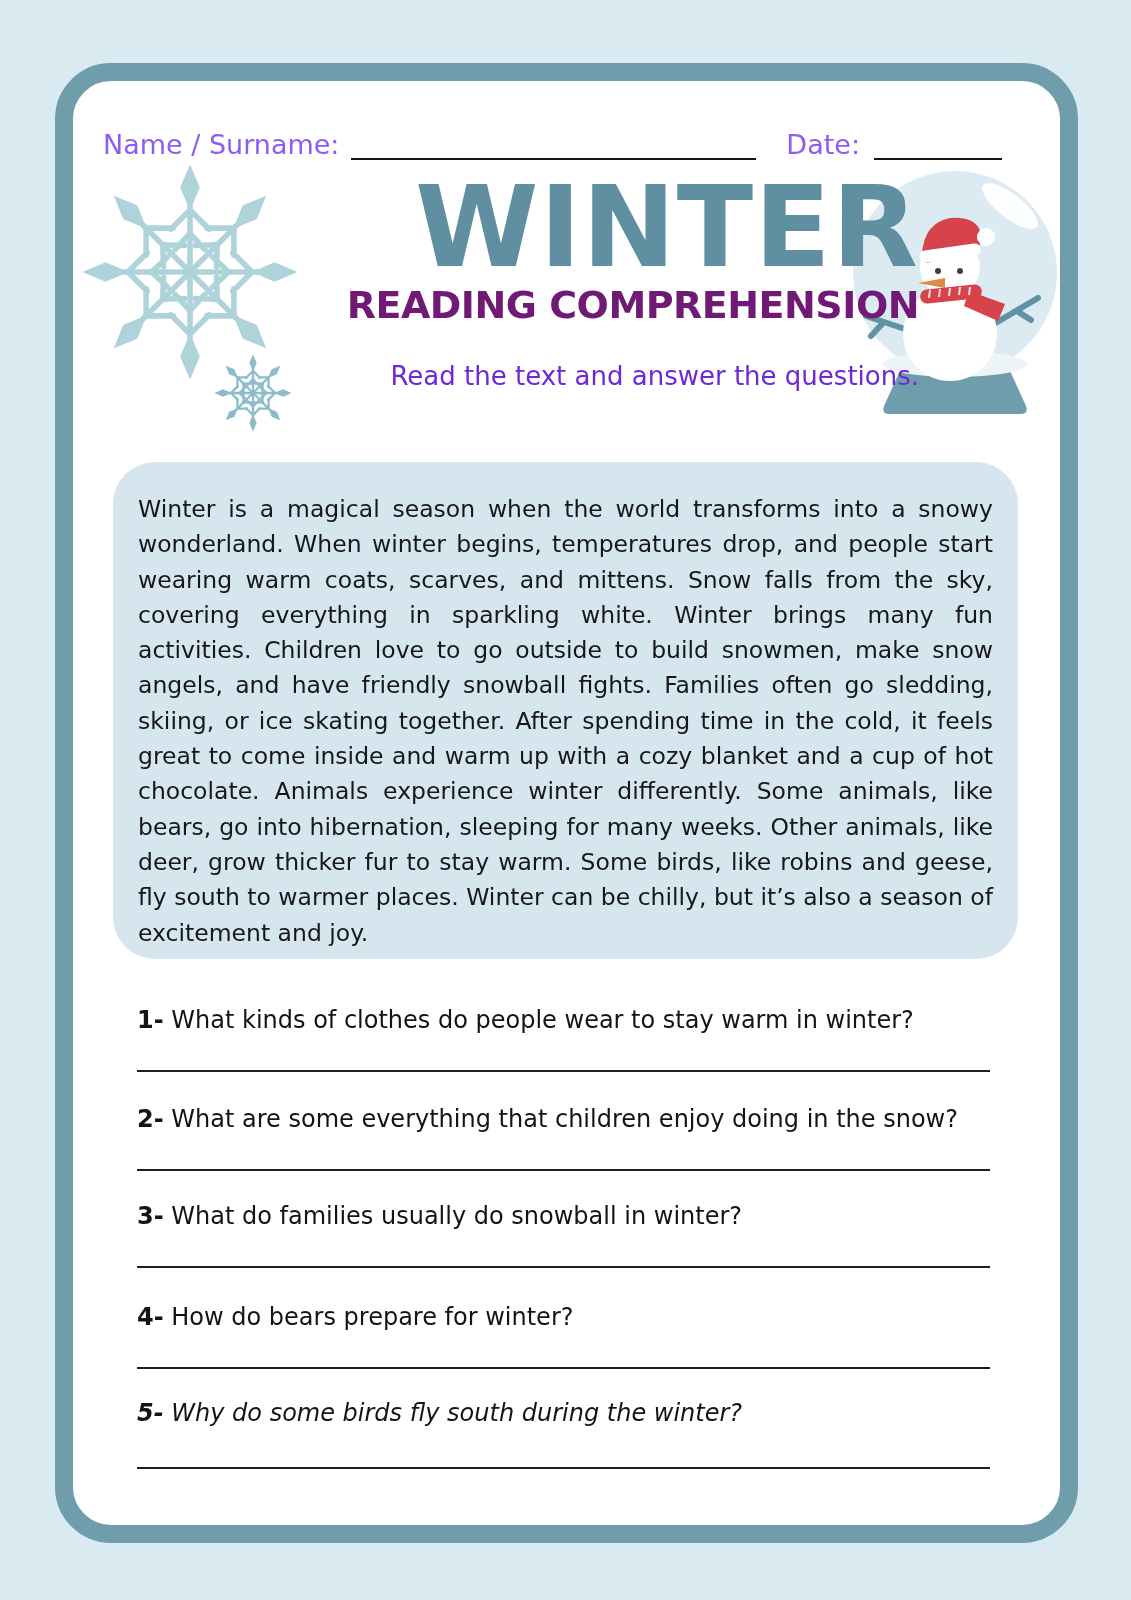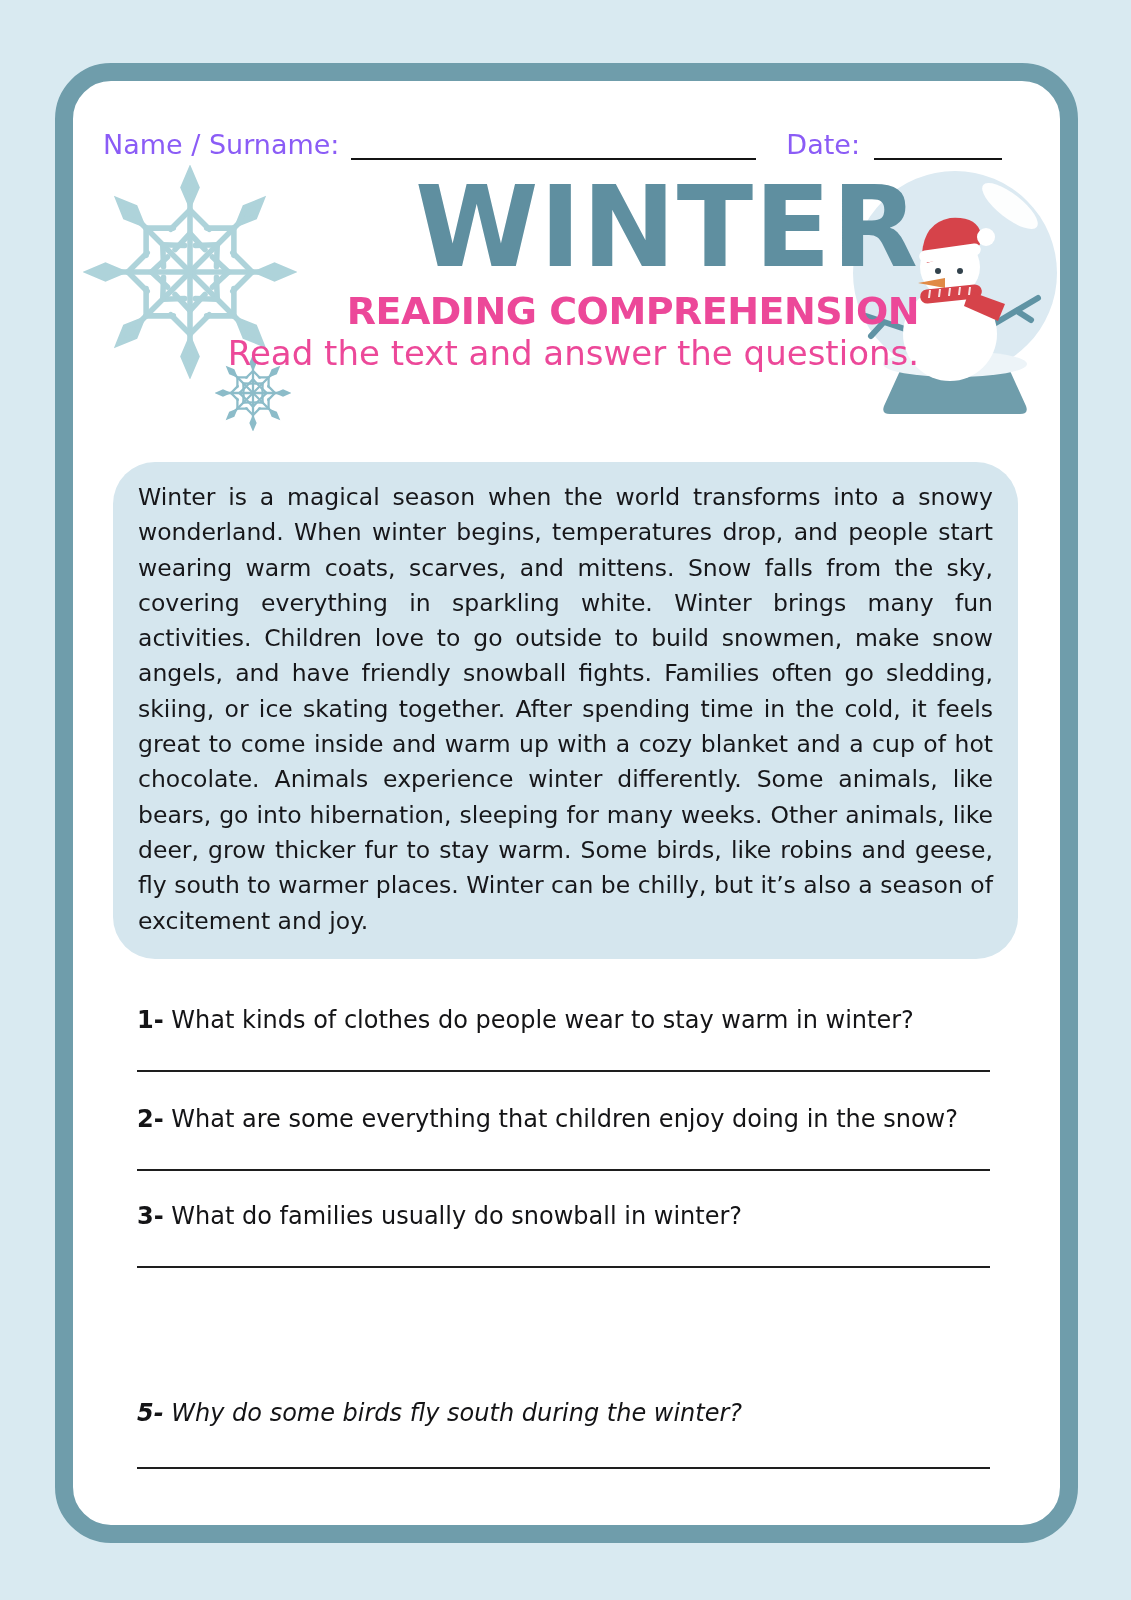--- a/index.html
+++ b/index.html
@@ -29,32 +29,32 @@
   .fill-line { flex: 1; border-bottom: 2.5px solid #141414; height: 34px; margin-left: 12px; }
   .date-label { white-space: nowrap; margin-left: 30px; margin-top: 24px; }
   .date-line { width: 128px; border-bottom: 2.5px solid #141414; height: 34px; margin-left: 14px; }
   
   .title-block { position: absolute; left: 120px; top: 90px; width: 726px; text-align: right; }
   .title-main {
     font-size: 112px; font-weight: bold; line-height: 1;
     color: #5f8fa0; letter-spacing: 1px;
   }
   .title-sub {
-    font-size: 38px; font-weight: bold; color: #ec4899;
-    letter-spacing: -0.5px; margin-top: 6px;
+    font-size: 38px; font-weight: bold; color: #701a75;
+    letter-spacing: -0.5px; 
   }
-  .instruction { font-size: 34px; color: #ec4899; }
+  .instruction { font-size: 26px; color: #6d28d9; margin-top: 34px; }
   .snowflake-large { position: absolute; left: 10px; top: 84px; width: 214px; height: 214px; }
   .snowflake-small { position: absolute; left: 142px; top: 274px; width: 76px; height: 76px; }
   .snow-globe { position: absolute; left: 777px; top: 85px; width: 210px; height: 256px; }
   
   .passage-box {
     position: absolute; left: 40px; top: 381px; width: 905px; height: 497px;
     background: #d5e6ee; border-radius: 42px;
-    box-sizing: border-box; padding: 18px 25px;
+    box-sizing: border-box; padding: 30px 25px;
   }
   .passage-text {
     margin: 0; font-size: 23.5px; line-height: 35.3px;
     text-align: justify; color: #17171a;
   }
   
   .question { position: absolute; left: 64px; width: 853px; }
   .q-text { font-size: 24px; color: #141416; }
   .q-num { font-weight: bold; }
   .answer-line { border-bottom: 2.5px solid #1e1e1e; height: 0; margin-top: 36px; }
@@ -165,19 +165,23 @@
   <div class="question q2">
     <div class="q-text"><b class="q-num">2-</b> <span>What are some everything that children enjoy doing in the snow?</span></div>
     <div class="answer-line"></div>
   </div>
 
   <div class="question q3">
     <div class="q-text"><b class="q-num">3-</b> <span>What do families usually do snowball in winter?</span></div>
     <div class="answer-line"></div>
   </div>
 
+  <div class="question q4">
+    <div class="q-text"><b class="q-num">4-</b> <span>How do bears prepare for winter?</span></div>
+    <div class="answer-line"></div>
+  </div>
 
   <div class="question q5">
     <div class="q-text"><b class="q-num">5-</b> <span>Why do some birds fly south during the winter?</span></div>
     <div class="answer-line"></div>
   </div>
 
 </div>
 
 </body></html>

